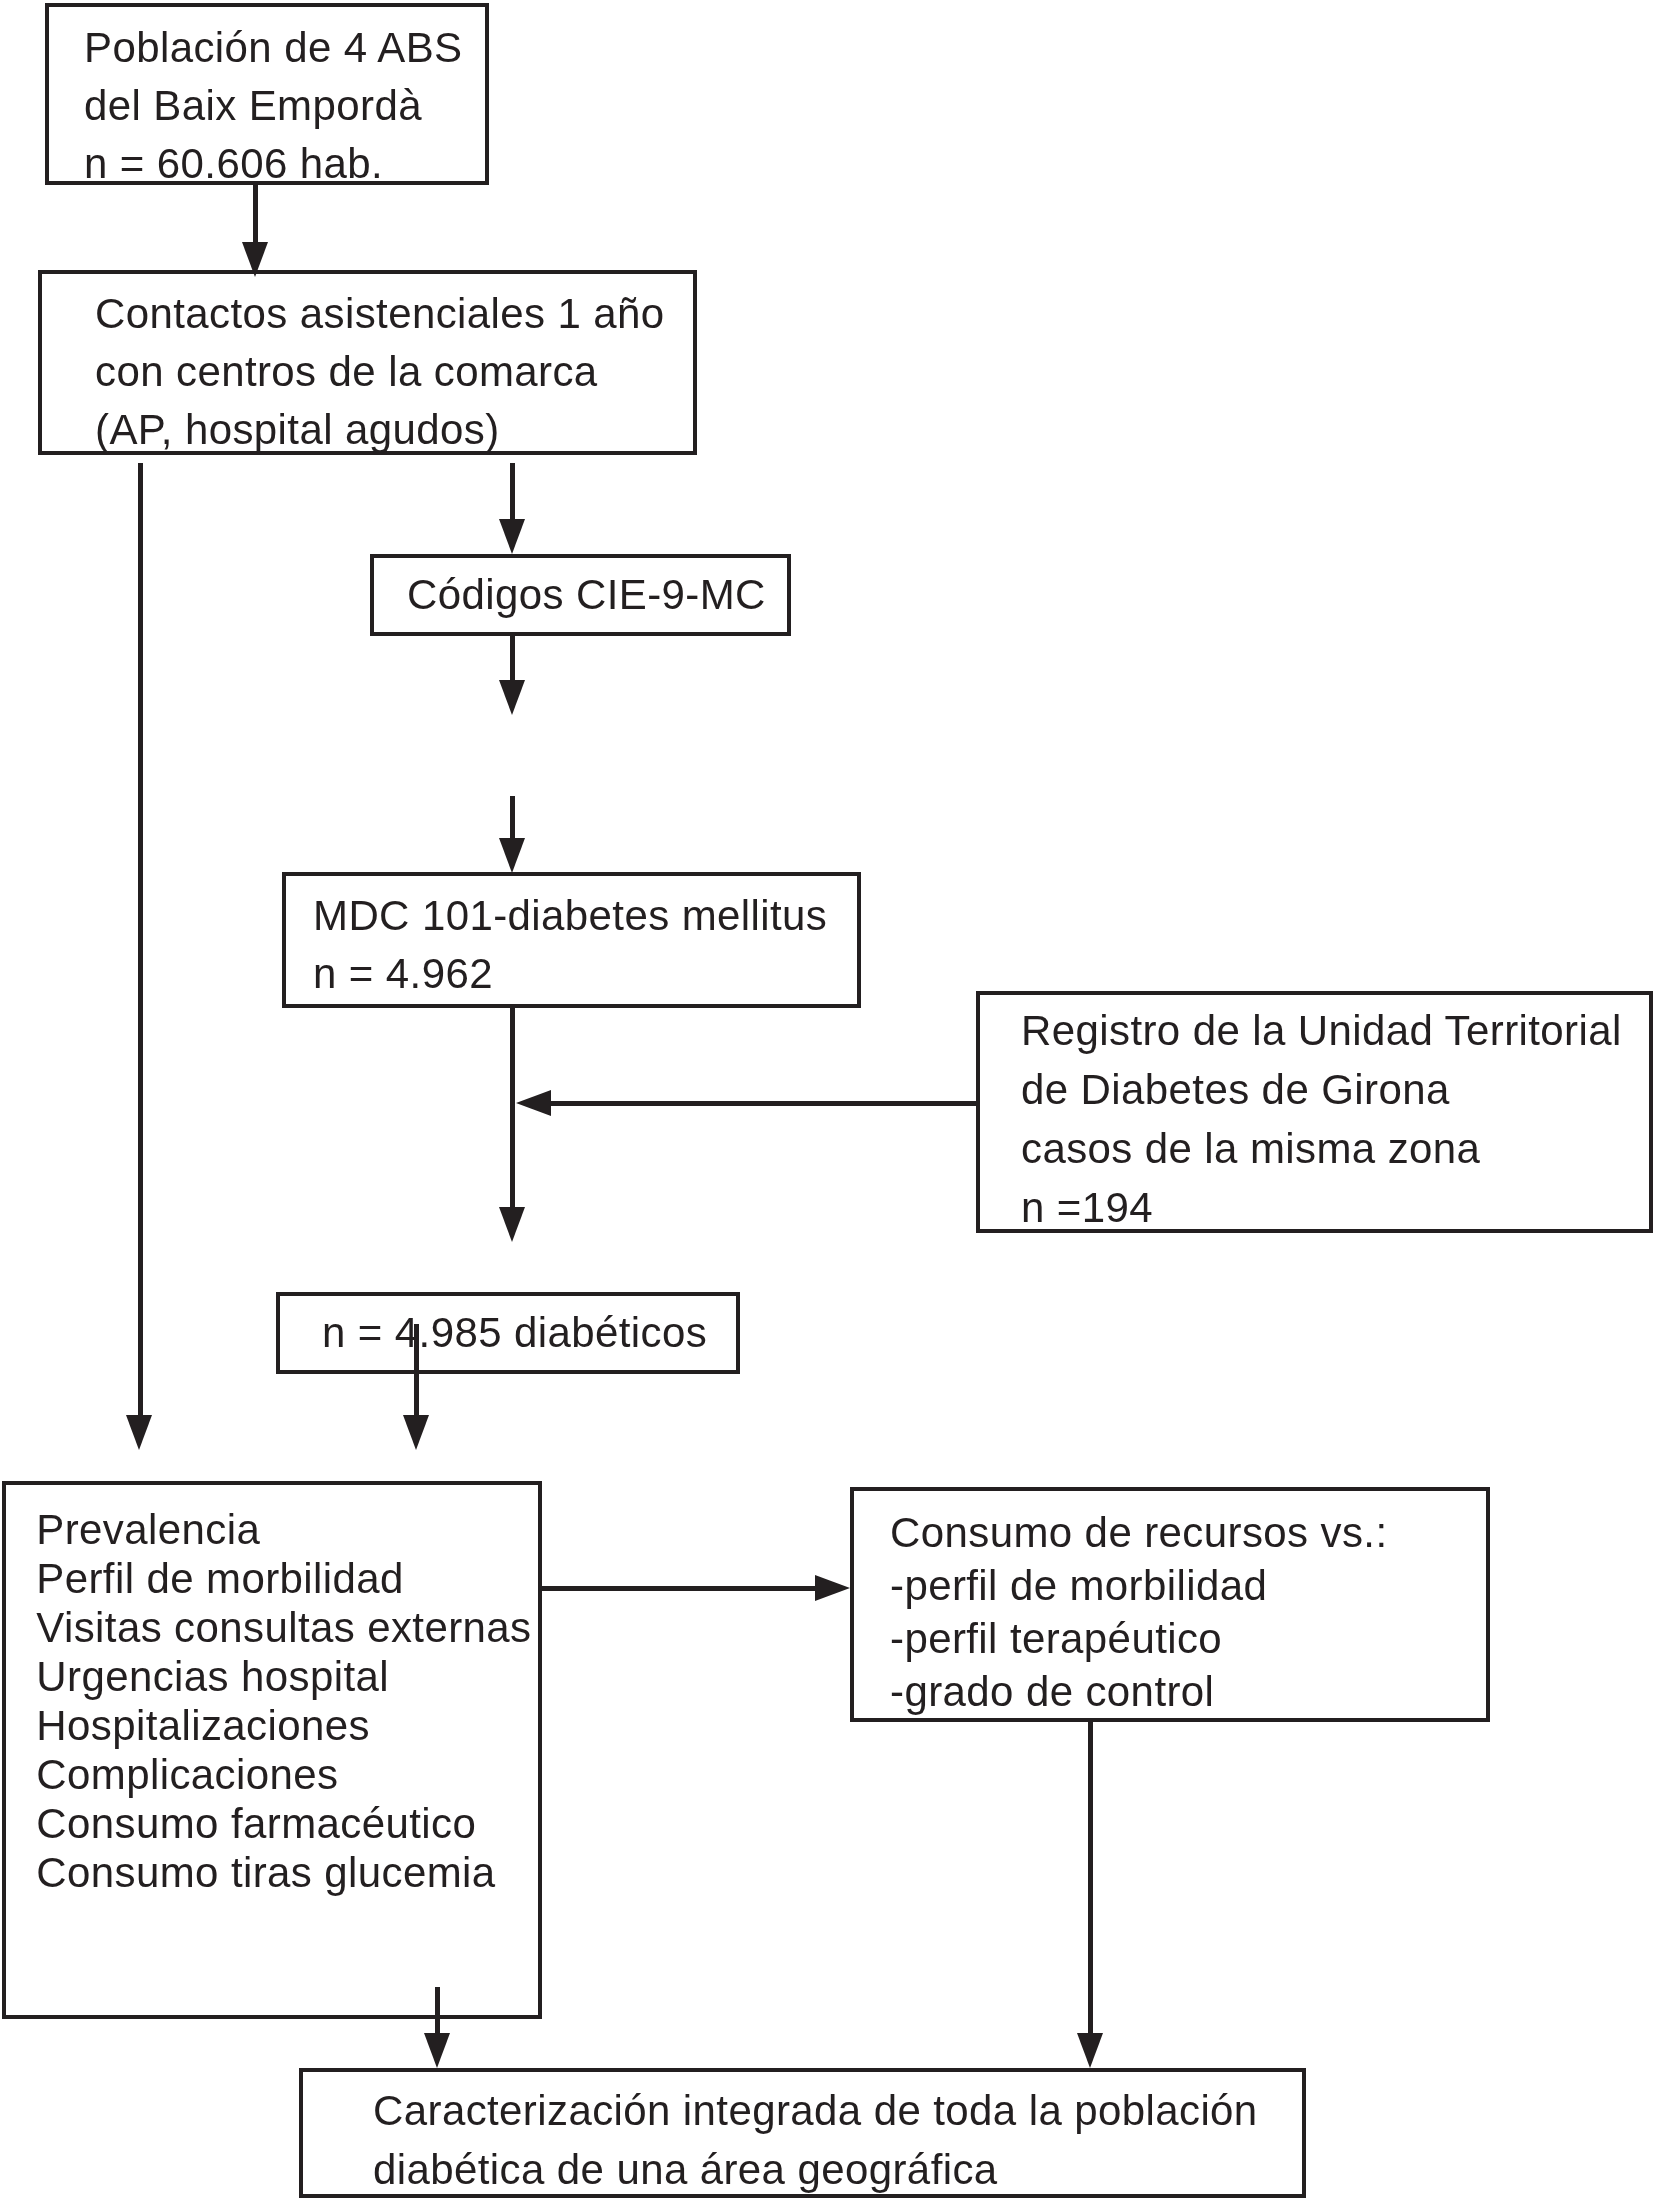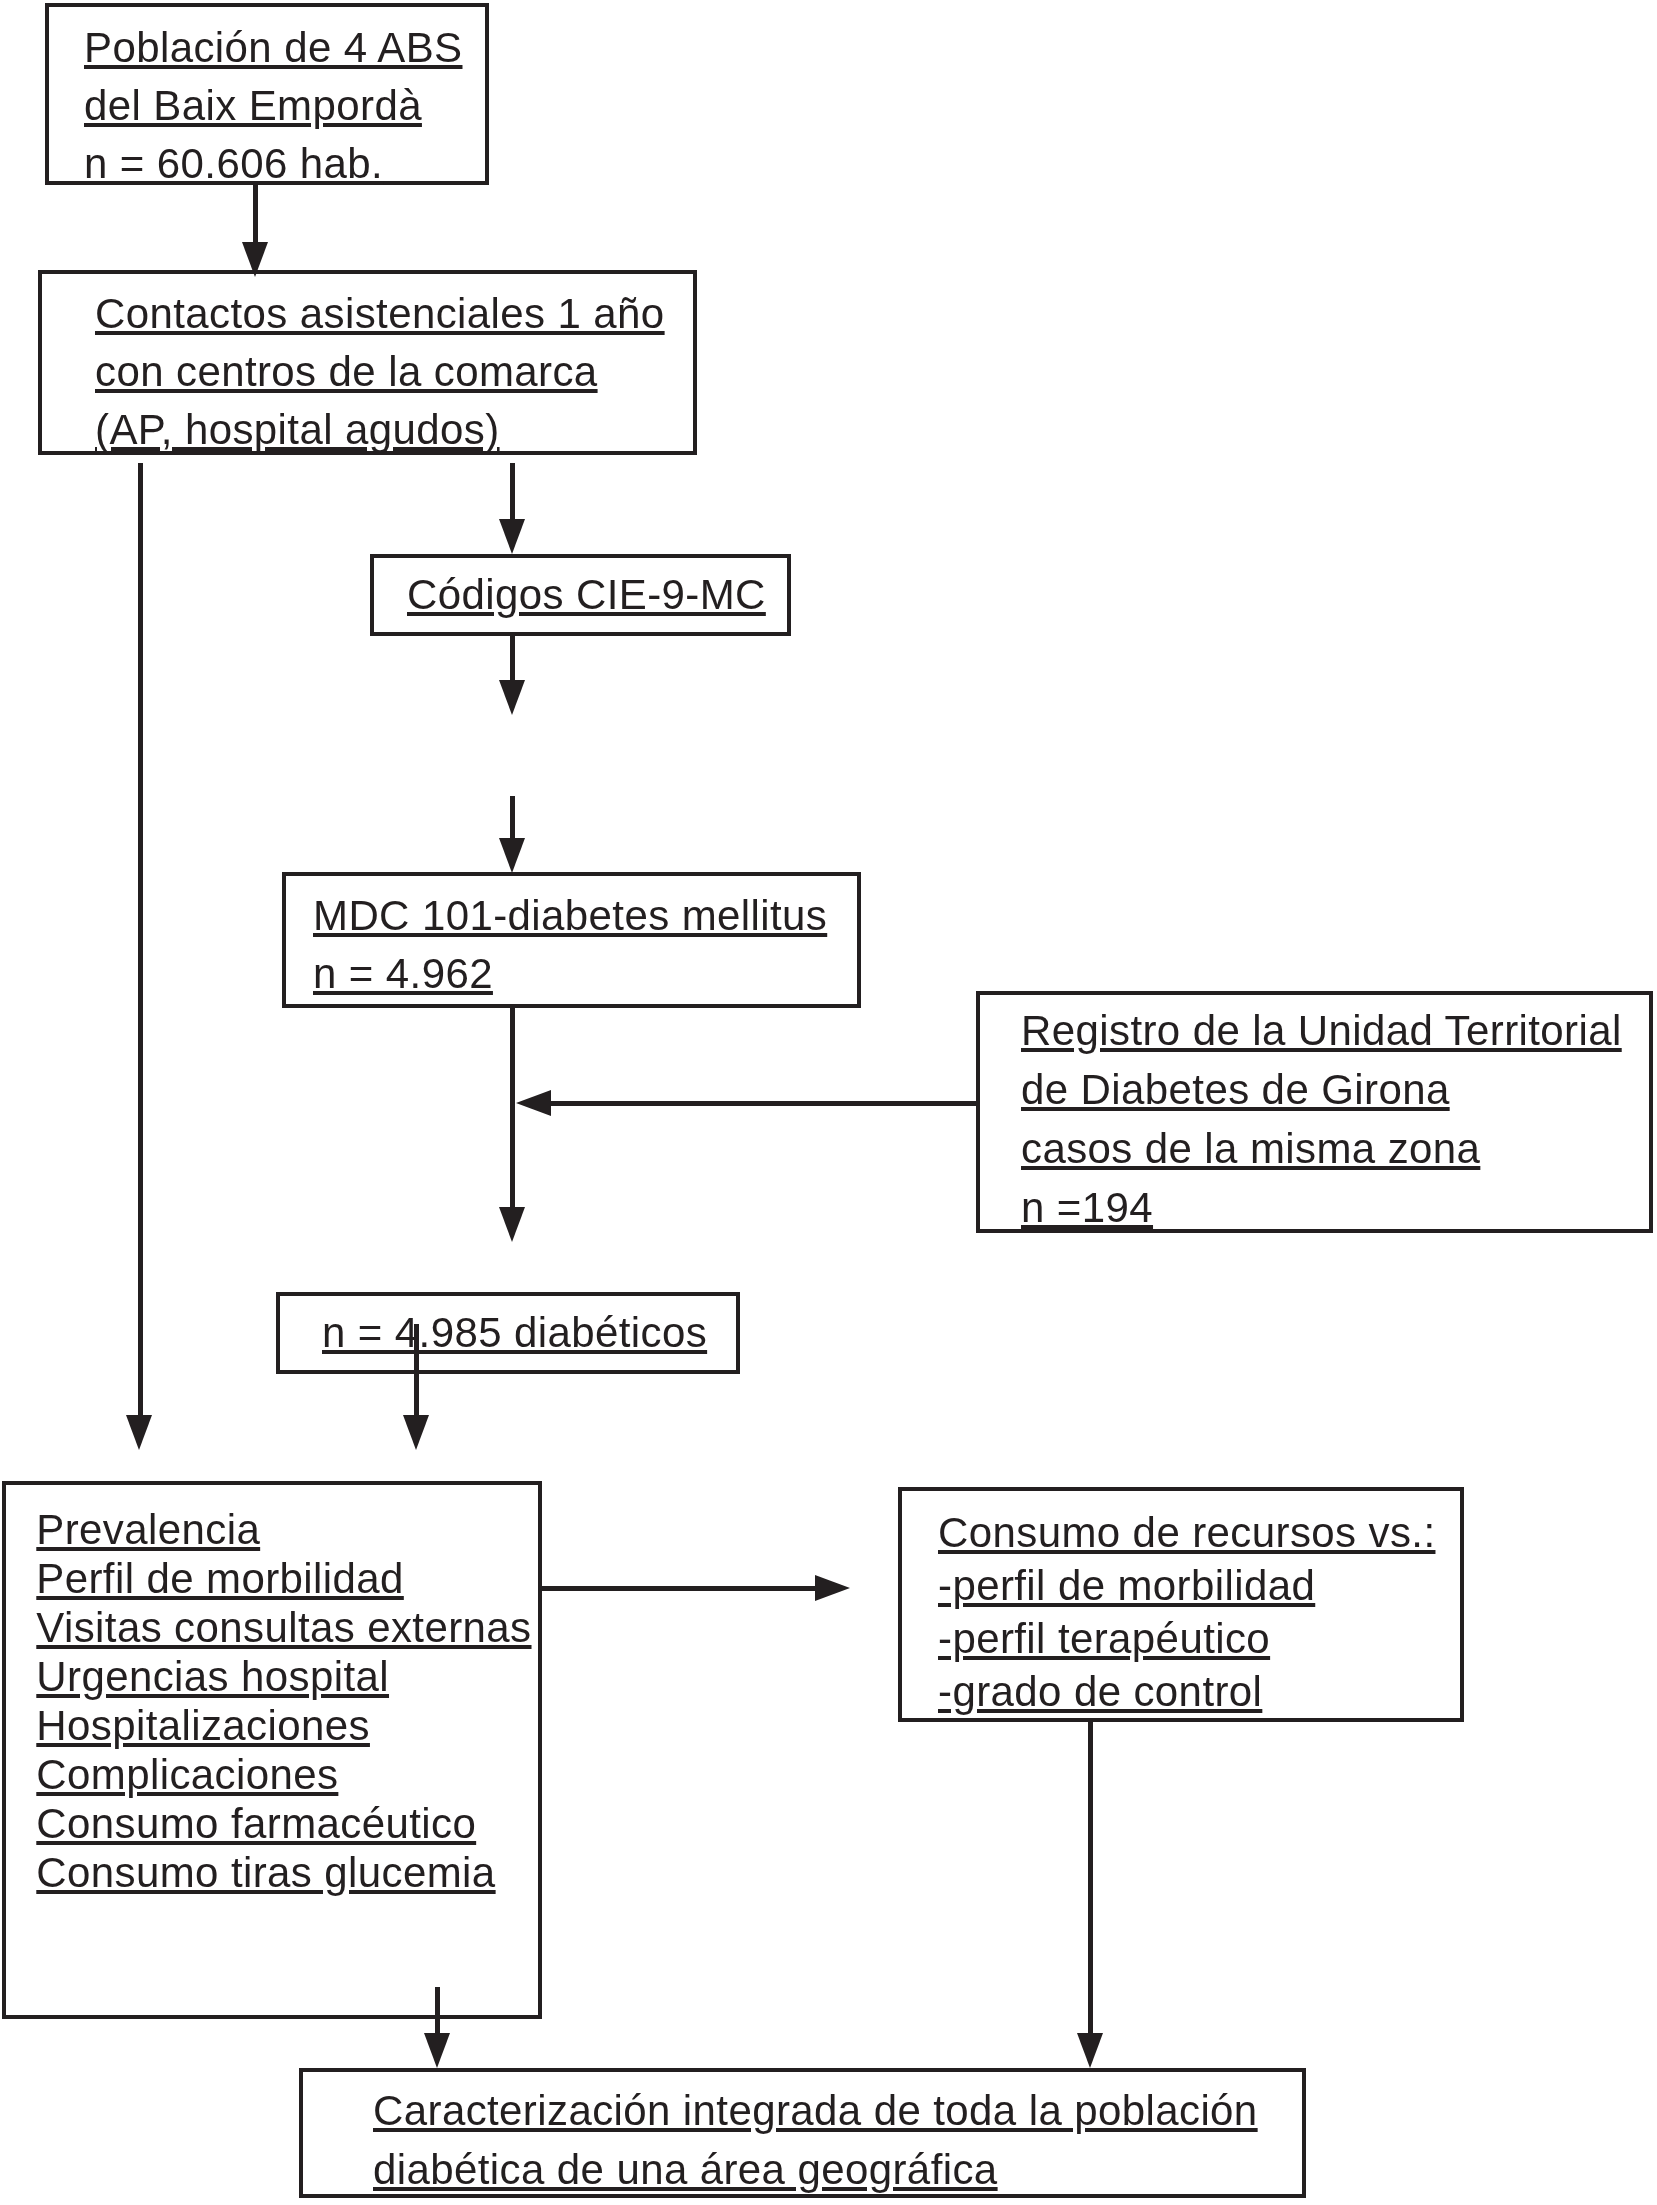--- a/index.html
+++ b/index.html
@@ -18,21 +18,21 @@
     overflow:hidden;
   }
   .box{
     position:absolute;
     border:4.5px solid var(--ink);
     background:var(--paper);
     box-sizing:border-box;
     font-size:42px;
     letter-spacing:0.4px;
   }
-  .box .tl{display:block;white-space:nowrap;text-decoration:underline;}
+  .box .tl{display:block;white-space:nowrap;}
   .vcenter{display:flex;align-items:center;}
   .line{position:absolute;background:var(--ink);}
   .ah{position:absolute;width:0;height:0;}
   .ah-down{
     border-left:13.6px solid transparent;
     border-right:13.6px solid transparent;
     border-top:35px solid var(--ink);
   }
   .ah-left{
     border-top:13.6px solid transparent;
@@ -46,21 +46,21 @@
   }
 
   #b-poblacion{left:45px;top:3px;width:444px;height:182px;padding:12px 7.6px 0 35px;line-height:58px;}
   #b-contactos{left:38px;top:270px;width:659px;height:185px;padding:10.6px 7.6px 0 53px;line-height:58px;}
   #b-codigos{left:322px;top:554px;width:421px;height:82px;padding-left:33px;margin-left:48px;}
   #b-agrupacion{left:322px;top:715px;width:477px;height:81px;padding-left:33px;}
   #b-mdc{left:282px;top:872px;width:579px;height:136px;padding:10.6px 7.6px 0 27px;line-height:58px;}
   #b-registro{left:976px;top:991px;width:677px;height:242px;padding:6px 7.6px 0 41px;line-height:59px;}
   #b-diabeticos{left:276px;top:1292px;width:464px;height:82px;padding-left:42px;}
   #b-analisis{left:2.3px;top:1449px;width:540px;height:538px;padding:19.7px 0 0 30px;line-height:49px;margin-top:32px;}
-  #b-consumo{left:850px;top:1487px;width:566px;height:235px;padding:15px 7.6px 0 36px;line-height:53px;margin-left:48px;}
+  #b-consumo{left:850px;top:1487px;width:640px;height:235px;padding:15px 7.6px 0 36px;line-height:53px;}
   #b-caracterizacion{left:299px;top:2068px;width:1007px;height:130px;padding:9px 7.6px 0 70px;line-height:59px;}
 </style>
 </head>
 <body>
 
 <div id="canvas">
 
   <div class="box" id="b-poblacion">
     <span class="tl">Población de 4 ABS</span>
     <span class="tl">del Baix Empordà</span>

